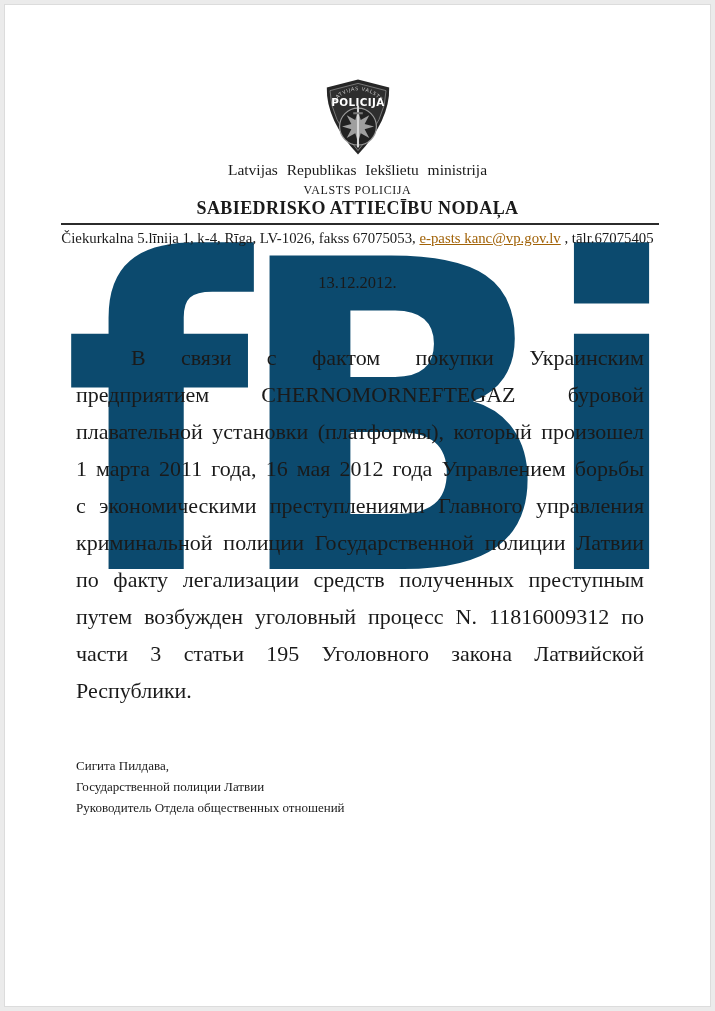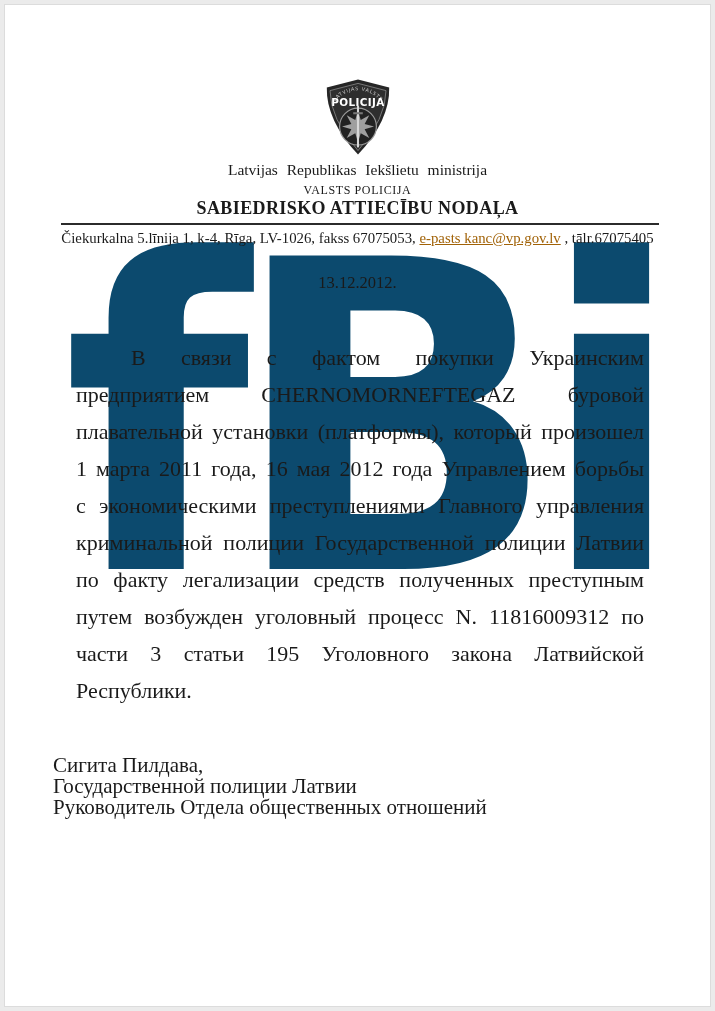--- a/index.html
+++ b/index.html
@@ -77,22 +77,22 @@
   }
   .body-paragraph {
     margin: 46px 66px 0 71px;
     font-size: 22px;
     line-height: 37px;
     text-align: justify;
     text-indent: 55px;
     word-spacing: 2px;
   }
   .signature-block {
-    margin: 46px 66px 0 48px;
-    font-size: 21px;
+    margin: 46px 66px 0 71px;
+    font-size: 13px;
     line-height: 21px;
   }
 </style>
 </head>
 <body>
 
 <div class="page">
 
   <div class="watermark">fBi</div>
 

